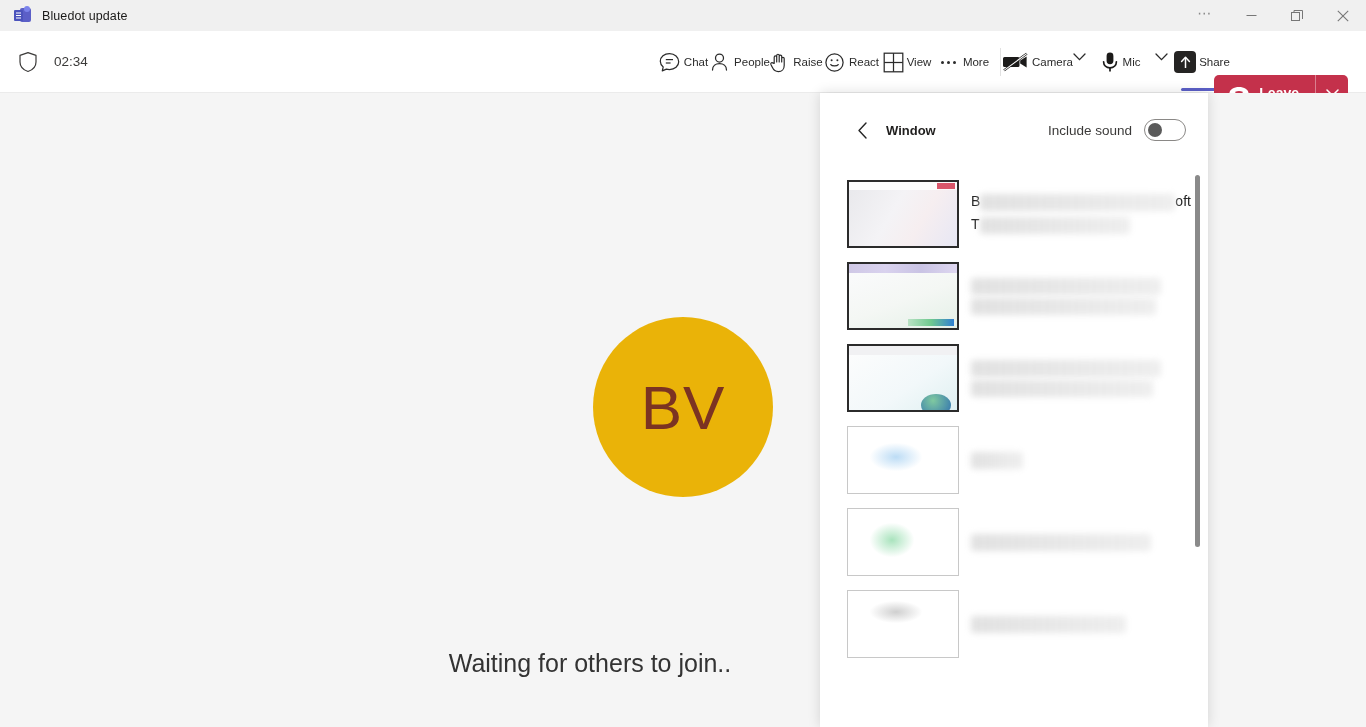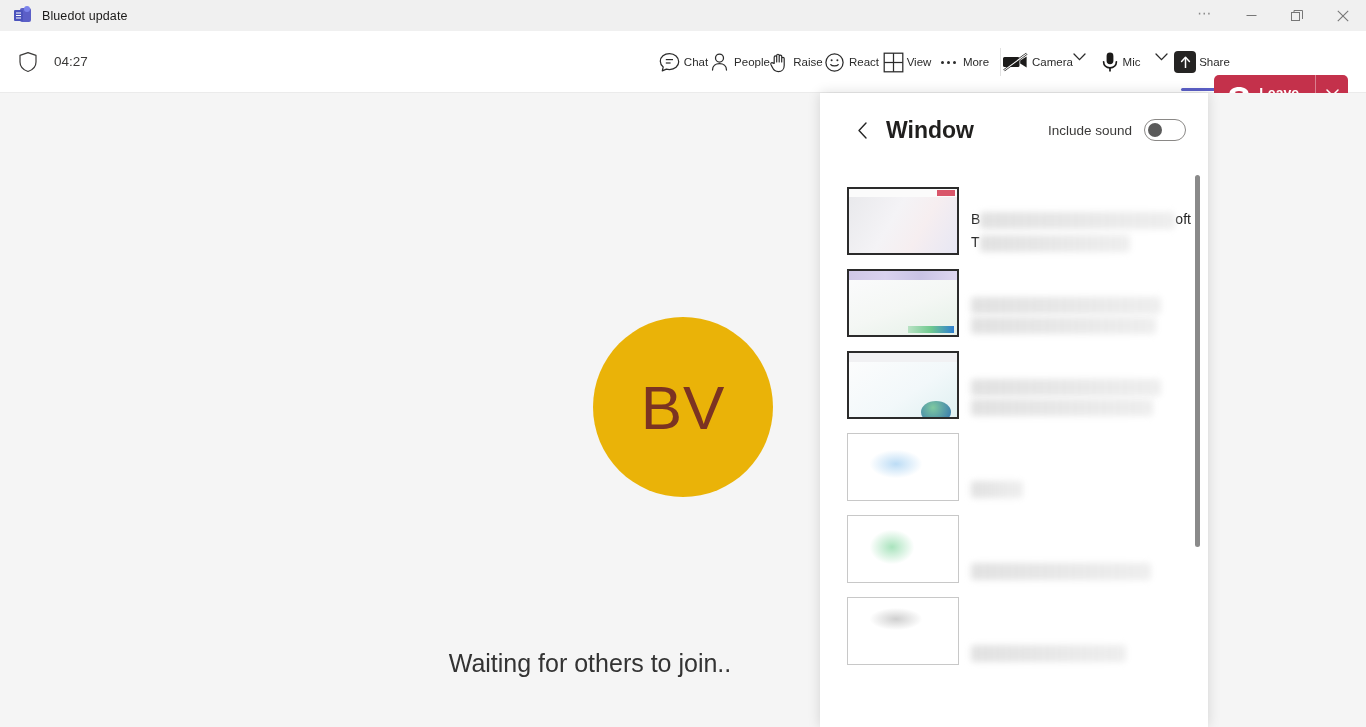--- a/index.html
+++ b/index.html
@@ -119,39 +119,39 @@
     box-shadow: 0 0 12px rgba(0,0,0,.14);
     overflow: hidden;
   }
   .panel-head {
     height: 74px; display: flex; align-items: center; padding: 0 22px 0 30px;
   }
   .back-btn {
     width: 24px; height: 24px; display: flex; align-items: center; justify-content: center;
     cursor: pointer; margin-right: 12px;
   }
-  .panel-title { font-size: 23px; font-weight: bold; color: #201f1e; }
+  .panel-title { font-size: 13px; font-weight: bold; color: #201f1e; }
   .sound-wrap { margin-left: auto; display: flex; align-items: center; gap: 12px; }
   .sound-label { font-size: 13.5px; color: #3b3a39; }
   .toggle {
     width: 42px; height: 22px; border-radius: 11px;
     border: 1px solid #8a8886; background: #ffffff;
     position: relative; cursor: pointer;
   }
   .toggle .knob {
     position: absolute; left: 3px; top: 3px;
     width: 14px; height: 14px; border-radius: 50%; background: #5a5a5a;
   }
 
   .win-list {
     position: absolute; top: 80px; left: 0; right: 0; bottom: 0;
     padding: 0 0 0 27px;
   }
   .win-item {
-    display: flex; align-items: flex-end; gap: 12px;
+    display: flex; align-items: center; gap: 12px;
     height: 82px; padding-right: 12px;
     cursor: pointer;
   }
   .win-item.hovered { background: #f4f4f4; }
   .thumb {
     width: 112px; height: 68px; flex: 0 0 112px;
     background: #ffffff; position: relative; overflow: hidden;
   }
   .thumb.framed { border: 2px solid #2b2b2b; }
   .thumb.thin { border: 1px solid #c8c8c8; }
@@ -230,21 +230,21 @@
     </div>
   </div>
 
   <div class="toolbar">
     <div class="tb-left">
       <div class="shield">
         <svg width="20" height="22" viewBox="0 0 20 22">
           <path d="M10 1.6 L18 4.4 V11 C18 15.6 14.6 19 10 20.5 C5.4 19 2 15.6 2 11 V4.4 Z" fill="none" stroke="#3b3a39" stroke-width="1.2" stroke-linejoin="round"></path>
         </svg>
       </div>
-      <div class="timer">04:27</div>
+      <div class="timer">02:34</div>
     </div>
 
     <div class="tb-center">
 
       <div class="tb-item">
         <span class="glyph">
           <svg width="23" height="23" viewBox="0 0 23 23">
             <path d="M11.5 2.6 C6.3 2.6 2.3 6 2.3 10.3 C2.3 12.5 3.4 14.5 5.2 15.9 L4.3 19.8 L8.4 18.2 C9.4 18.4 10.4 18.5 11.5 18.5 C16.7 18.5 20.7 15.1 20.7 10.8 C20.7 6.3 16.7 2.6 11.5 2.6 Z" fill="none" stroke="#2b2b2b" stroke-width="1.25" stroke-linejoin="round"></path>
             <line x1="7.8" y1="8.6" x2="15" y2="8.6" stroke="#2b2b2b" stroke-width="1.2"></line>
             <line x1="7.8" y1="12" x2="12.6" y2="12" stroke="#2b2b2b" stroke-width="1.2"></line>

